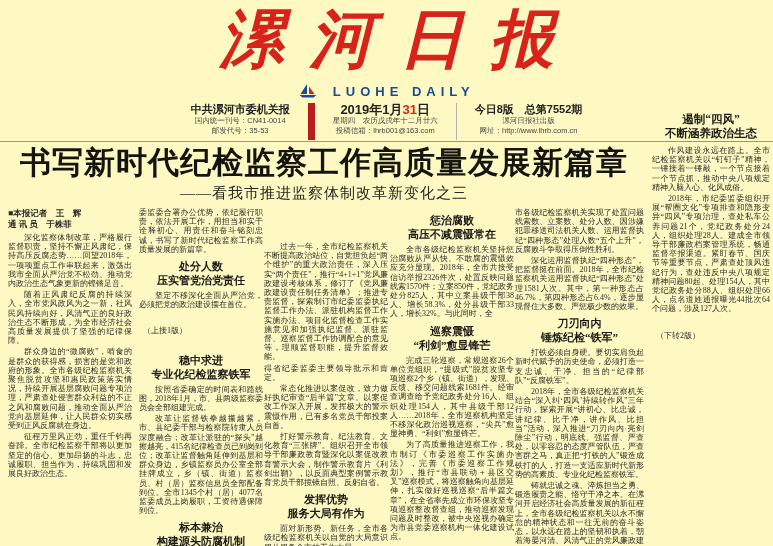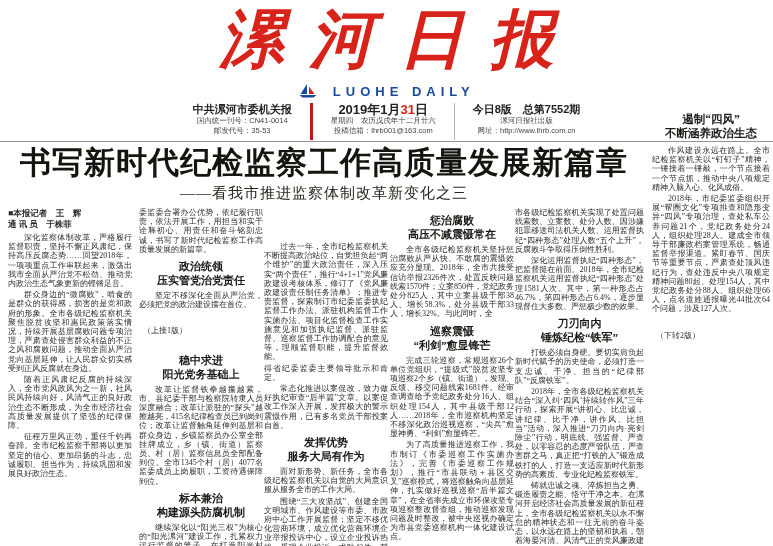--- a/index.html
+++ b/index.html
@@ -1,18 +1,18 @@
 <!DOCTYPE html>
 <html><head>
 <meta charset="utf-8">
 <style>
   html,body{margin:0;padding:0;background:#e8e8e6;}
   .page{
     position:relative;width:773px;height:546px;margin:0 auto;
-    background:#ffffff;overflow:hidden;
+    background:#fef9c3;overflow:hidden;
     font-family:"Liberation Serif","DejaVu Serif",serif;color:#222;
   }
   
   .masthead-title{
     position:absolute;top:-4px;left:0;width:100%;text-align:center;
     font-family:"DejaVu Serif","Liberation Serif",serif;
     font-weight:bold;font-style:italic;font-size:64px;letter-spacing:26px;
     color:#d8231a;white-space:nowrap;text-indent:26px;
   }
   .logo-row{
@@ -20,21 +20,21 @@
     font-family:"Liberation Sans",sans-serif;font-weight:bold;
     font-size:13px;letter-spacing:5px;color:#1a4a9a;
   }
   .logo-row svg{vertical-align:-2px;margin-right:6px;}
   .info-row{
     position:absolute;top:103px;left:0;width:100%;height:37px;
     display:flex;justify-content:center;align-items:stretch;
     font-family:"Liberation Sans",sans-serif;color:#333;
   }
   .info-block{padding:0 18px;text-align:center;}
-  .info-block.mid{border-left:3px solid #b91c1c;border-right:1px solid #b3b3b1;}
+  .info-block.mid{border-left:7px solid #b91c1c;border-right:1px solid #b3b3b1;}
   .info-l1{font-size:11px;font-weight:bold;line-height:13px;color:#222;}
   .info-l1.date{font-size:13px;}
   .info-l2,.info-l3{font-size:7.5px;line-height:10px;color:#444;}
   .red{color:#d8231a;}
   .masthead-rule{position:absolute;top:141px;left:0;width:100%;height:1px;background:#97958f;}
   
   .headline{
     position:absolute;top:145px;left:0;width:648px;text-align:center;
     font-weight:900;font-size:31px;letter-spacing:1px;line-height:36px;
     color:#15140f;white-space:nowrap;
@@ -105,49 +105,51 @@
 
   <div class="headline">书写新时代纪检监察工作高质量发展新篇章</div>
   <div class="headline-sub">——看我市推进监察体制改革新变化之三</div>
 
   <div class="col c1">
     <div class="byline">
       <div>■本报记者　王　辉</div>
       <div>通 讯 员　于株菲</div>
     </div>
     <p>深化监察体制改革，严格履行监督职责，坚持不懈正风肃纪，保持高压反腐态势……回望2018年，一项项重点工作串联起来，激荡出我市全面从严治党不松劲、推动党内政治生态气象更新的铿锵足音。</p>
+    <p>随着正风肃纪反腐的持续深入，全市党风政风为之一新，社风民风持续向好，风清气正的良好政治生态不断形成，为全市经济社会高质量发展提供了坚强的纪律保障。</p>
     <p>群众身边的“微腐败”，啃食的是群众的获得感，损害的是党和政府的形象。全市各级纪检监察机关聚焦脱贫攻坚和惠民政策落实情况，持续开展基层腐败问题专项治理，严肃查处侵害群众利益的不正之风和腐败问题，推动全面从严治党向基层延伸，让人民群众切实感受到正风反腐就在身边。</p>
-    <p>随着正风肃纪反腐的持续深入，全市党风政风为之一新，社风民风持续向好，风清气正的良好政治生态不断形成，为全市经济社会高质量发展提供了坚强的纪律保障。</p>
     <p>征程万里风正劲，重任千钧再奋蹄。全市纪检监察干部将以更加坚定的信心、更加昂扬的斗志，忠诚履职、担当作为，持续巩固和发展良好政治生态。</p>
   </div>
 
   <div class="col c2">
     <p class="cont">委监委合署办公优势，依纪履行职责，依法开展工作，用担当和实干诠释初心、用责任和奋斗铭刻忠诚，书写了新时代纪检监察工作高质量发展的新篇章。</p>
     <div class="sec-head">
-      <div>政治统领</div>
+      <div>处分人数</div>
       <div>压实管党治党责任</div>
     </div>
     <p>坚定不移深化全面从严治党，必须把党的政治建设摆在首位。</p>
     <div class="marker">（上接1版）</div>
     <div class="sec-head">
       <div>稳中求进</div>
-      <div>阳光党务基础上</div>
+      <div>专业化纪检监察铁军</div>
     </div>
+    <p>按照省委确定的时间表和路线图，2018年1月，市、县两级监察委员会全部组建完成。</p>
     <p>改革让监督铁拳越攥越紧，市、县纪委干部与检察院转隶人员深度融合；改革让派驻的“探头”越擦越亮，415名纪律检查员已到岗到位；改革让监督触角延伸到基层和群众身边，乡镇监察员办公室全部挂牌成立，乡（镇、街道）监察员、村（居）监察信息员全部配备到位。全市1345个村（居）4077名监委成员上岗履职，工资待遇保障到位。</p>
     <div class="sec-head">
       <div>标本兼治</div>
       <div>构建源头防腐机制</div>
     </div>
     <p>继续深化以“阳光三权”为核心的“阳光漯河”建设工作，扎紧权力运行监督的笼子。在打造阳光村务、阳光政务、阳光司法、阳光党务基础上，探索推进阳光民生建设。我市的“阳光三权”做法获</p>
   </div>
 
   <div class="col c3">
     <p>过去一年，全市纪检监察机关不断提高政治站位，自觉担负起“两个维护”的重大政治责任，深入压实“两个责任”，推行“4+1+1”党风廉政建设考核体系，修订了《党风廉政建设责任制任务清单》；推进专责监督，探索制订市纪委监委执纪监督工作办法、派驻机构监督工作实施办法、项目化监督检查工作实施意见和加强执纪监督、派驻监督、巡察监督工作协调配合的意见等，理顺监督职能，提升监督效能。</p>
     <p class="cont">得省纪委监委主要领导批示和肯定。</p>
     <p>常态化推进以案促改，致力做好执纪审查“后半篇”文章。以案促改工作深入开展，发挥极大的警示震慑作用，已有多名党员干部投案自首。</p>
+    <p>打好警示教育、纪法教育、文化教育“三张牌”。组织召开全市领导干部廉政教育暨深化以案促改教育警示大会，制作警示教育片《利剑出鞘》，以反面典型案例警示教育党员干部揽镜自照、反躬自省。</p>
     <div class="sec-head">
       <div>发挥优势</div>
       <div>服务大局有作为</div>
     </div>
     <p>面对新形势、新任务，全市各级纪检监察机关以自觉的大局意识服从服务全市的工作大局。</p>
     <p>围绕“三大攻坚战”、创建全国文明城市、作风建设等市委、市政府中心工作开展监督；坚定不移优化营商环境，成立优化营商环境企业举报投诉中心，设立企业投诉热线，受理企业投诉、求助42件，帮助企业解决难题18件，约谈党员干部7人，对8起涉企违纪违法问题进行调查，责任追究9人；坚定不移深</p>
   </div>
 
   <div class="col c4">
     <div class="sec-head">

